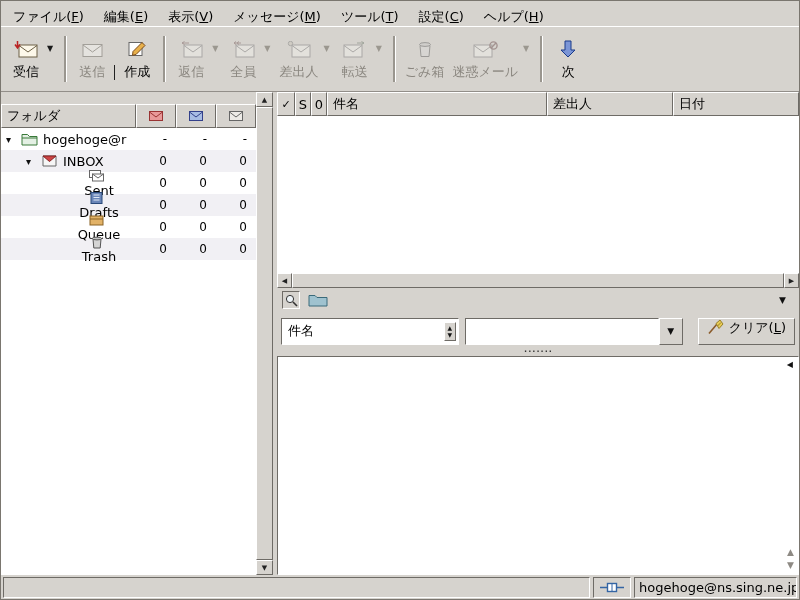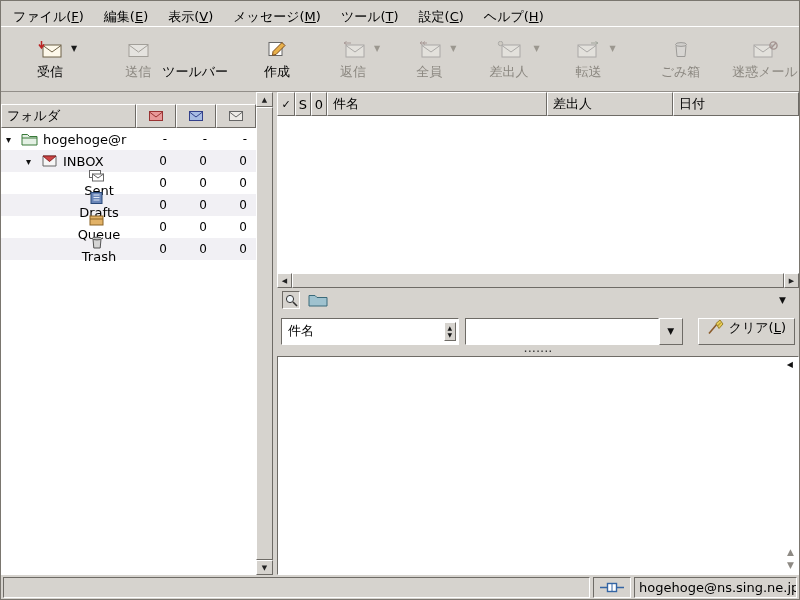--- a/index.html
+++ b/index.html
@@ -17,21 +17,21 @@
   #menubar { position:absolute; top:1px; left:1px; width:798px; height:33px;
     display:flex; align-items:center; padding:0 2px; background:#d6d3ce;
     border-bottom:1px solid #928e89; }
   .menu-item { padding:3px 10px; white-space:nowrap; }
 
   
   #toolbar { position:absolute; top:26px; left:1px; width:798px; height:66px;
     background:#d6d3ce; border-top:1px solid #ffffff; border-bottom:1px solid #928e89;
     display:flex; align-items:center; padding:0 5px; }
   .tb-btn { display:flex; align-items:center; height:58px; padding:2px 4px; }
-  .tb-main { display:flex; flex-direction:column; align-items:center; gap:5px; min-width:32px;margin-left:24px; }
+  .tb-main { display:flex; flex-direction:column; align-items:center; gap:5px; min-width:32px; }
   .tb-icon { height:20px; display:flex; align-items:flex-end; }
   .tb-label { white-space:nowrap; }
   .tb-arrow { font-size:8px; color:#1a1a1a; margin:0 1px 22px 5px; }
   .disabled .tb-label { color:#8a867f; }
   .disabled .tb-icon { opacity:.45; filter:grayscale(75%); }
   .disabled .tb-arrow { color:#9b978f; }
   .tb-sep { width:2px; height:46px; margin:0 6px; background:#9a968f; box-shadow:1px 0 0 #fff; }
   .tb-text { align-self:flex-end; padding:0 1px 10px 4px; white-space:nowrap; }
   .tb-vbar { width:1px; height:15px; background:#222; align-self:flex-end; margin:0 2px 11px 2px; }
 
@@ -155,21 +155,20 @@
       <span class="tb-icon">
         <svg width="23" height="16" viewBox="0 0 23 16">
           <rect x="2" y="2.5" width="19" height="12" fill="#fdf8ea" stroke="#6d6046"></rect>
           <path d="M2 3 L11.5 10 L21 3" fill="none" stroke="#6d6046"></path>
         </svg>
       </span>
       <span class="tb-label">送信</span>
     </div>
   </div>
 
-  <span class="tb-text">ツールバー</span>
   <div class="tb-vbar"></div>
 
   <div class="tb-btn">
     <div class="tb-main">
       <span class="tb-icon">
         <svg width="20" height="18" viewBox="0 0 20 18">
           <rect x="2" y="2.5" width="13" height="13" fill="#ffffff" stroke="#666"></rect>
           <path d="M6 11.5 L15 2.5 L18 5.5 L9 14.5 L5.5 15.3 z" fill="#e8b04a" stroke="#7a4a1a"></path>
         </svg>
       </span>

